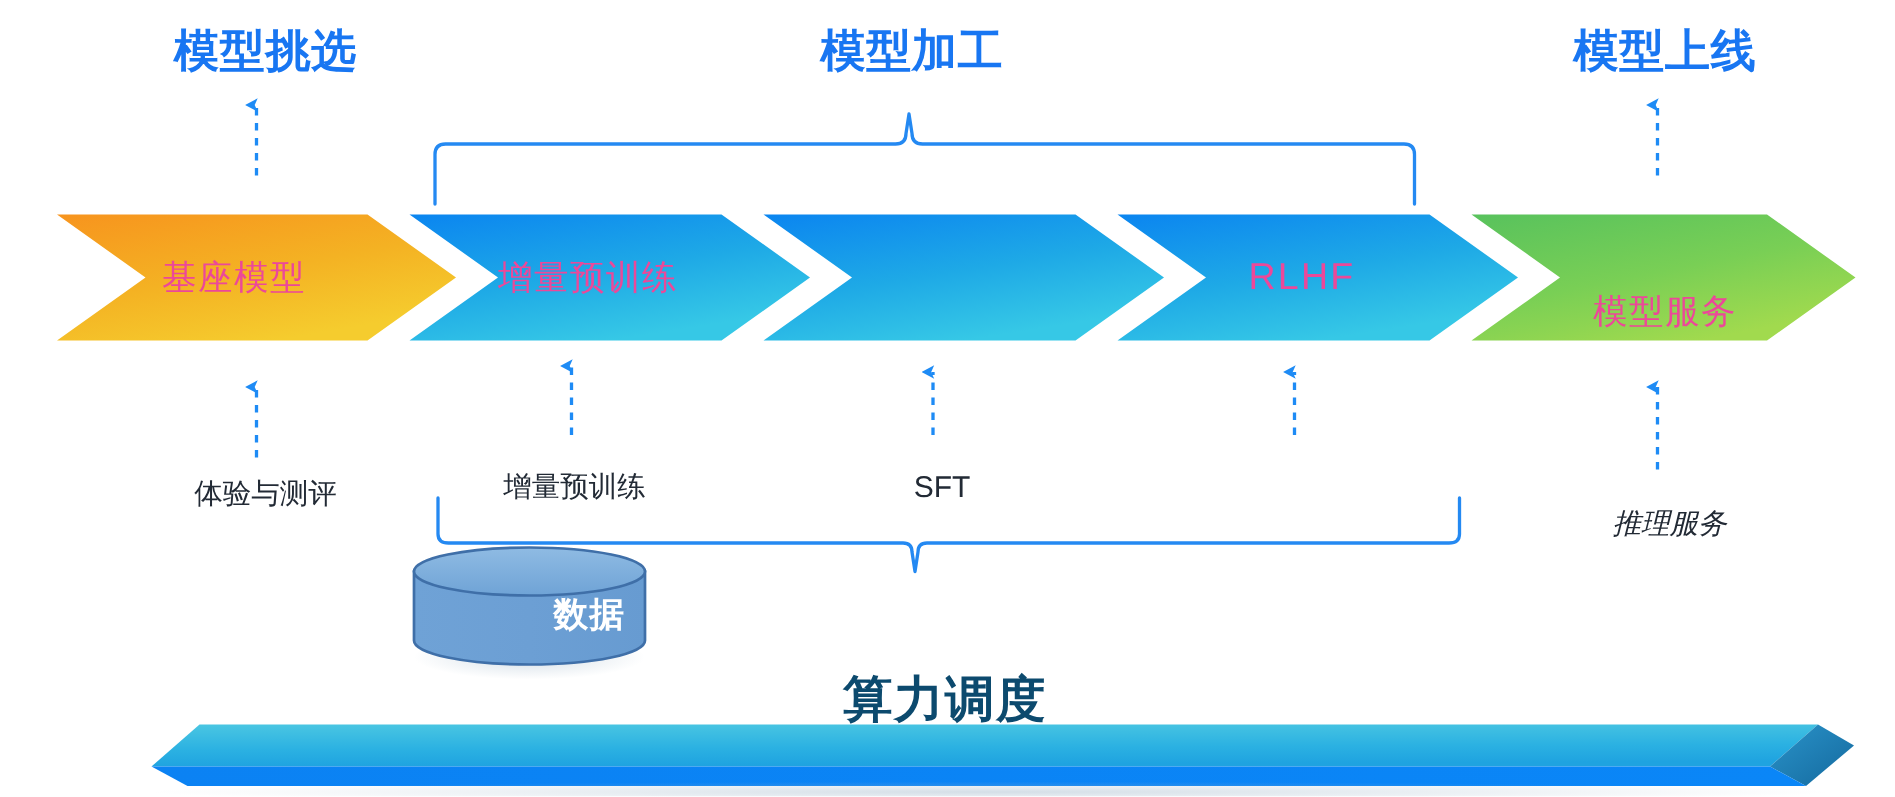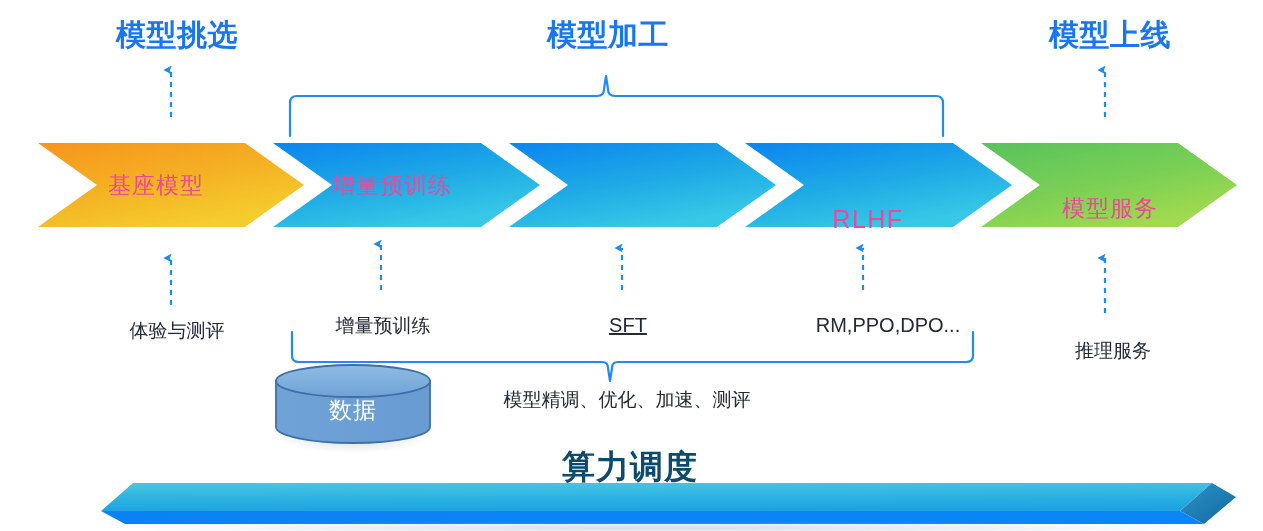--- a/index.html
+++ b/index.html
@@ -41,40 +41,40 @@
   .stage-label {
     font-size: 23px;
     font-weight: normal;
     color: #ec4899;
     transform: translate(-50%, -50%);
     letter-spacing: 1px;
   }
   .stage-label.latin {
     font-size: 25px;
     letter-spacing: 1.5px;
-    margin-top: 34px;
   }
   
   .sub-label {
     font-size: 19px;
     font-weight: 500;
     color: #222a35;
     transform: translate(-50%, -50%);
   }
   .sub-label.latin {
     font-family: "Liberation Sans", "DejaVu Sans", sans-serif;
     font-size: 20px;
   }
   
   .cyl-label {
     font-size: 23px;
-    font-weight: normal;
+    font-weight: bold;
     color: #ffffff;
     transform: translate(-50%, -50%);
     letter-spacing: 1px;
+    margin-left: 40px;
   }
   
   .platform-title {
     font-size: 33px;
     font-weight: bold;
     color: #0c4a6e;
     transform: translate(-50%, -50%);
     letter-spacing: 1px;
   }
 </style>
@@ -196,23 +196,21 @@
   <div class="txt sect-title" style="left:1110px; top:20px;">模型上线</div>
   <div class="txt sect-title" style="left:608px; top:20px;">模型加工</div>
 
   <div class="txt stage-label" style="left:156px; top:185px;">基座模型</div>
   <div class="txt stage-label" style="left:392px; top:185px;">增量预训练</div>
   <div class="txt stage-label latin" style="left:868px; top:185px;">RLHF</div>
   <div class="txt stage-label" style="left:1110px; top:185px;margin-top:23px;">模型服务</div>
 
   <div class="txt sub-label" style="left:177px; top:330px;">体验与测评</div>
   <div class="txt sub-label" style="left:383px; top:325px;">增量预训练</div>
-  <div class="txt sub-label latin" style="left:628px; top:325px;text-decoration:underline;">SFT</div>
-  <div class="txt sub-label latin" style="left:888px; top:325px;">RM,PPO,DPO...</div>
-  <div class="txt sub-label" style="left:1113px; top:350px;">推理服务</div>
-
-  <div class="txt sub-label" style="left:627px; top:399px;">模型精调、优化、加速、测评</div>
+  <div class="txt sub-label latin" style="left:628px; top:325px;">SFT</div>
+  <div class="txt sub-label" style="left:1113px; top:350px;font-style:italic;">推理服务</div>
+
 
   <div class="txt cyl-label" style="left:353px; top:410px;">数据</div>
 
   <div class="txt platform-title" style="left:630px; top:466px;">算力调度</div>
 
 </div>
 
 </body></html>

